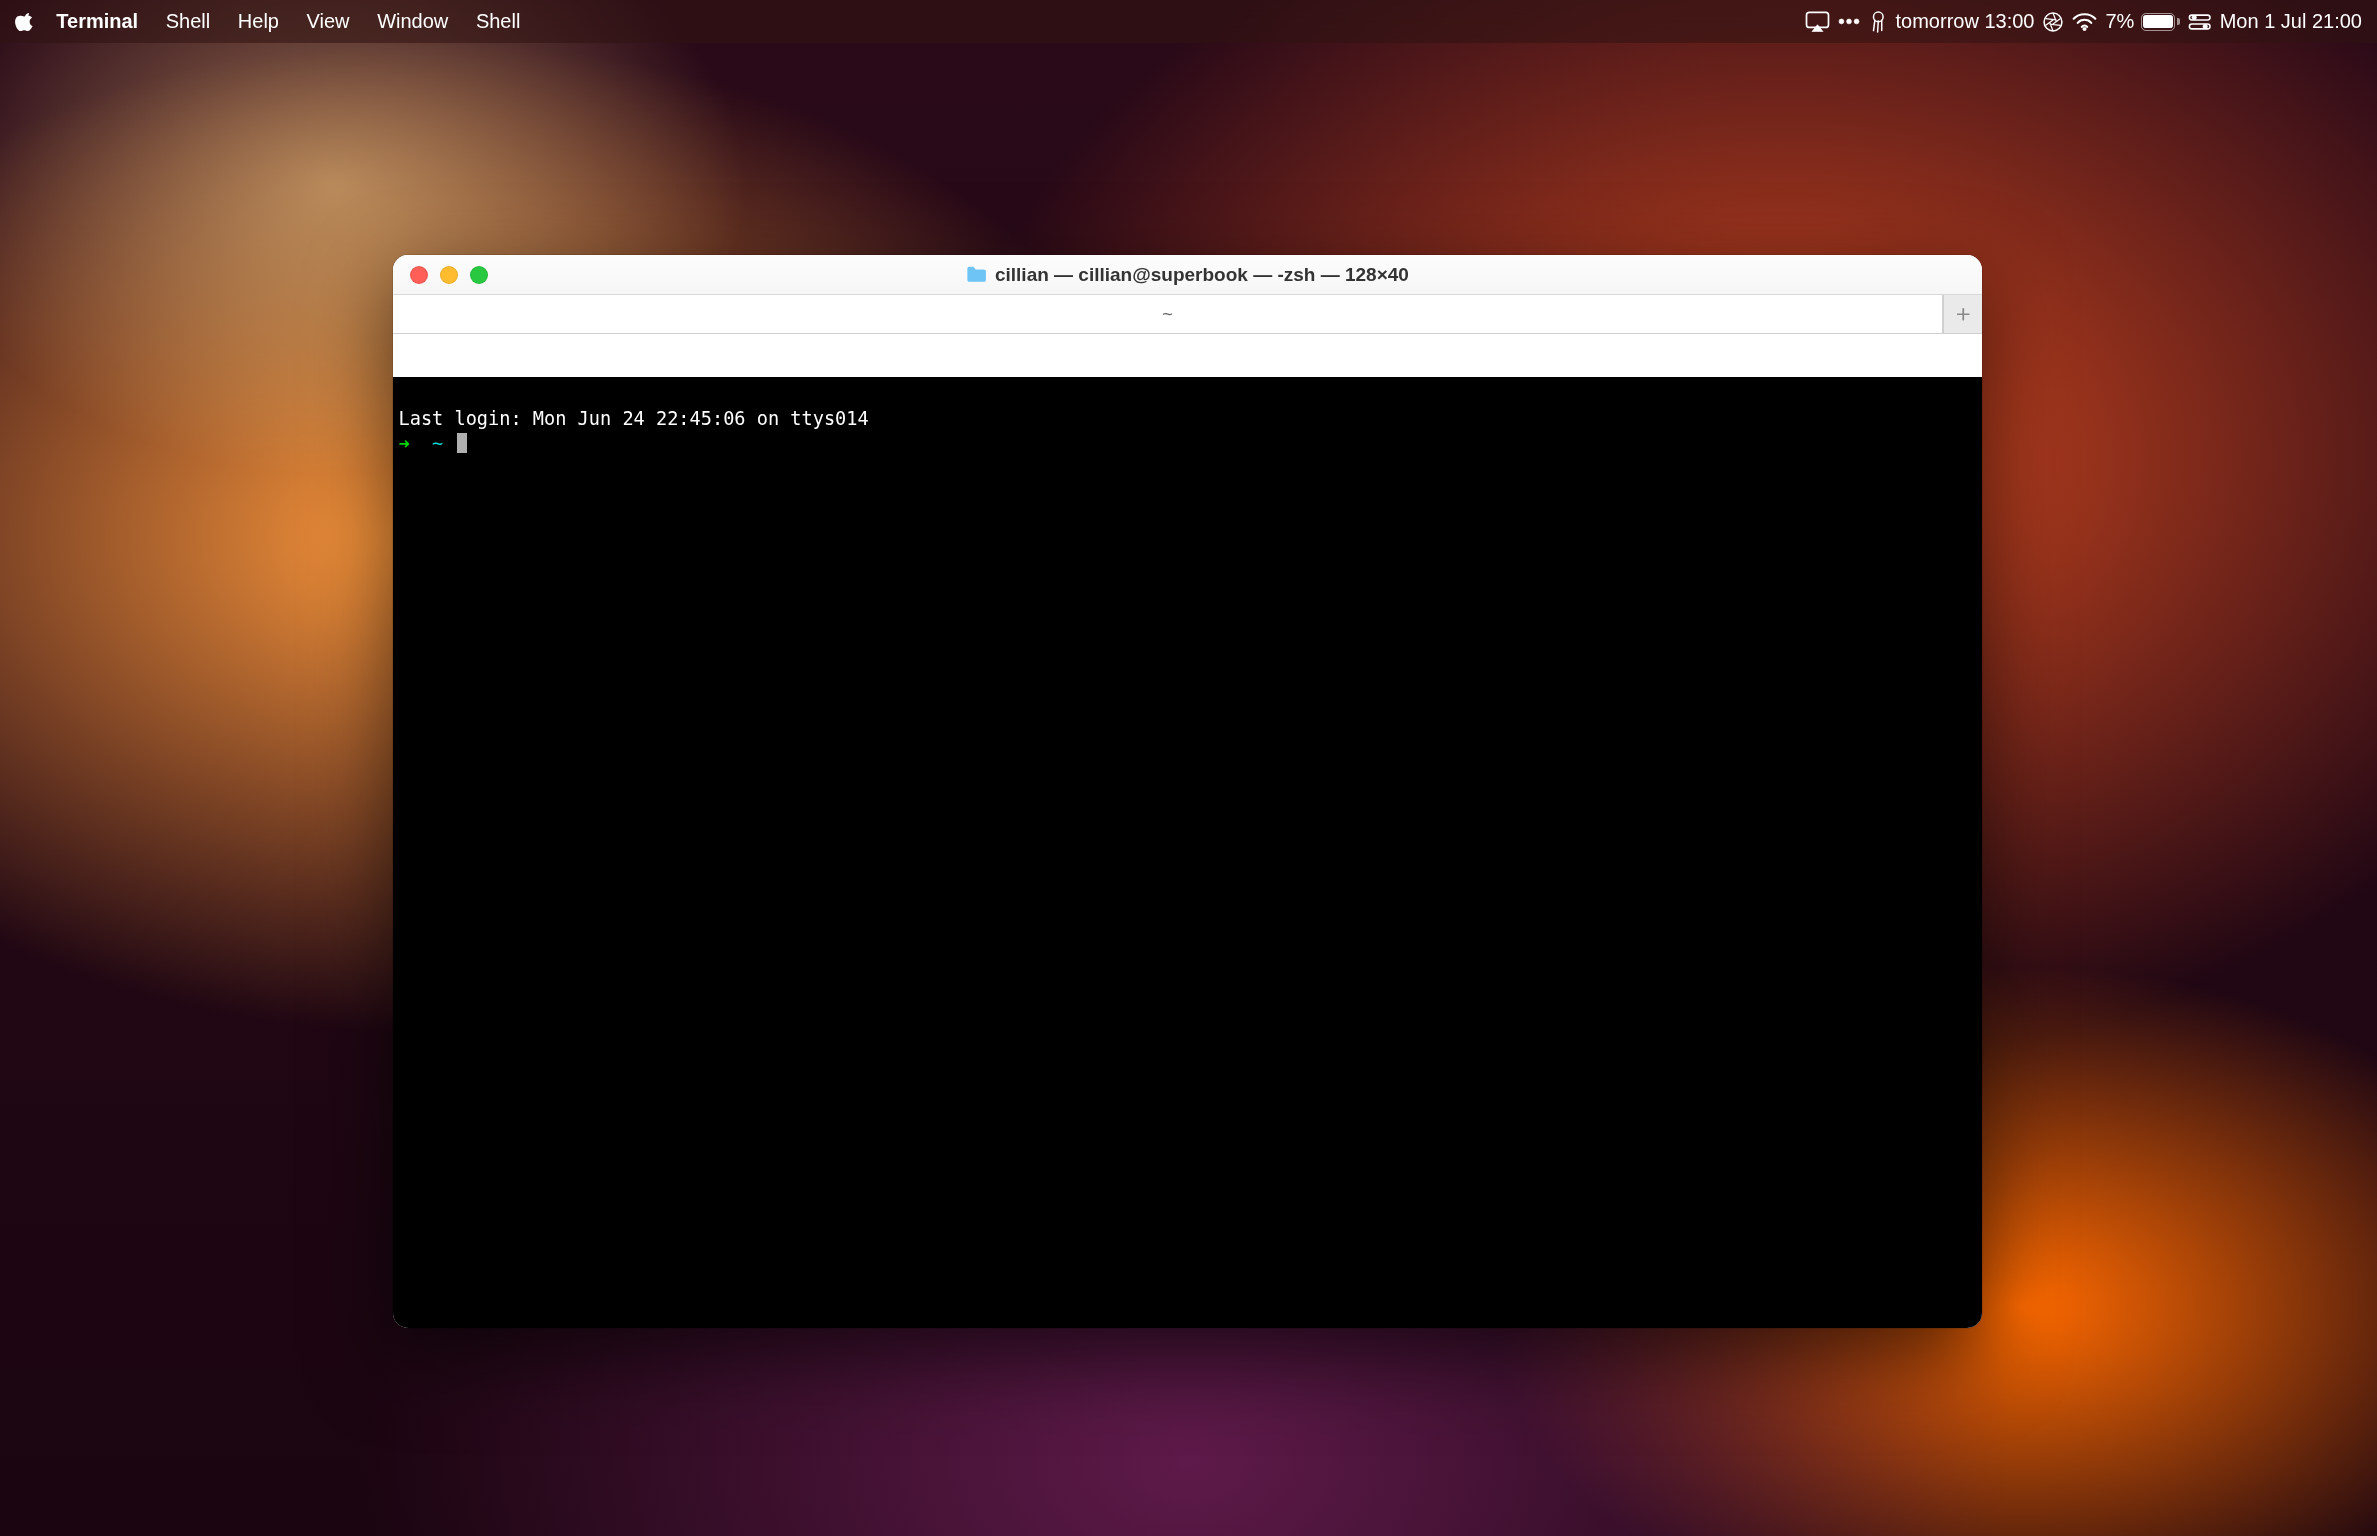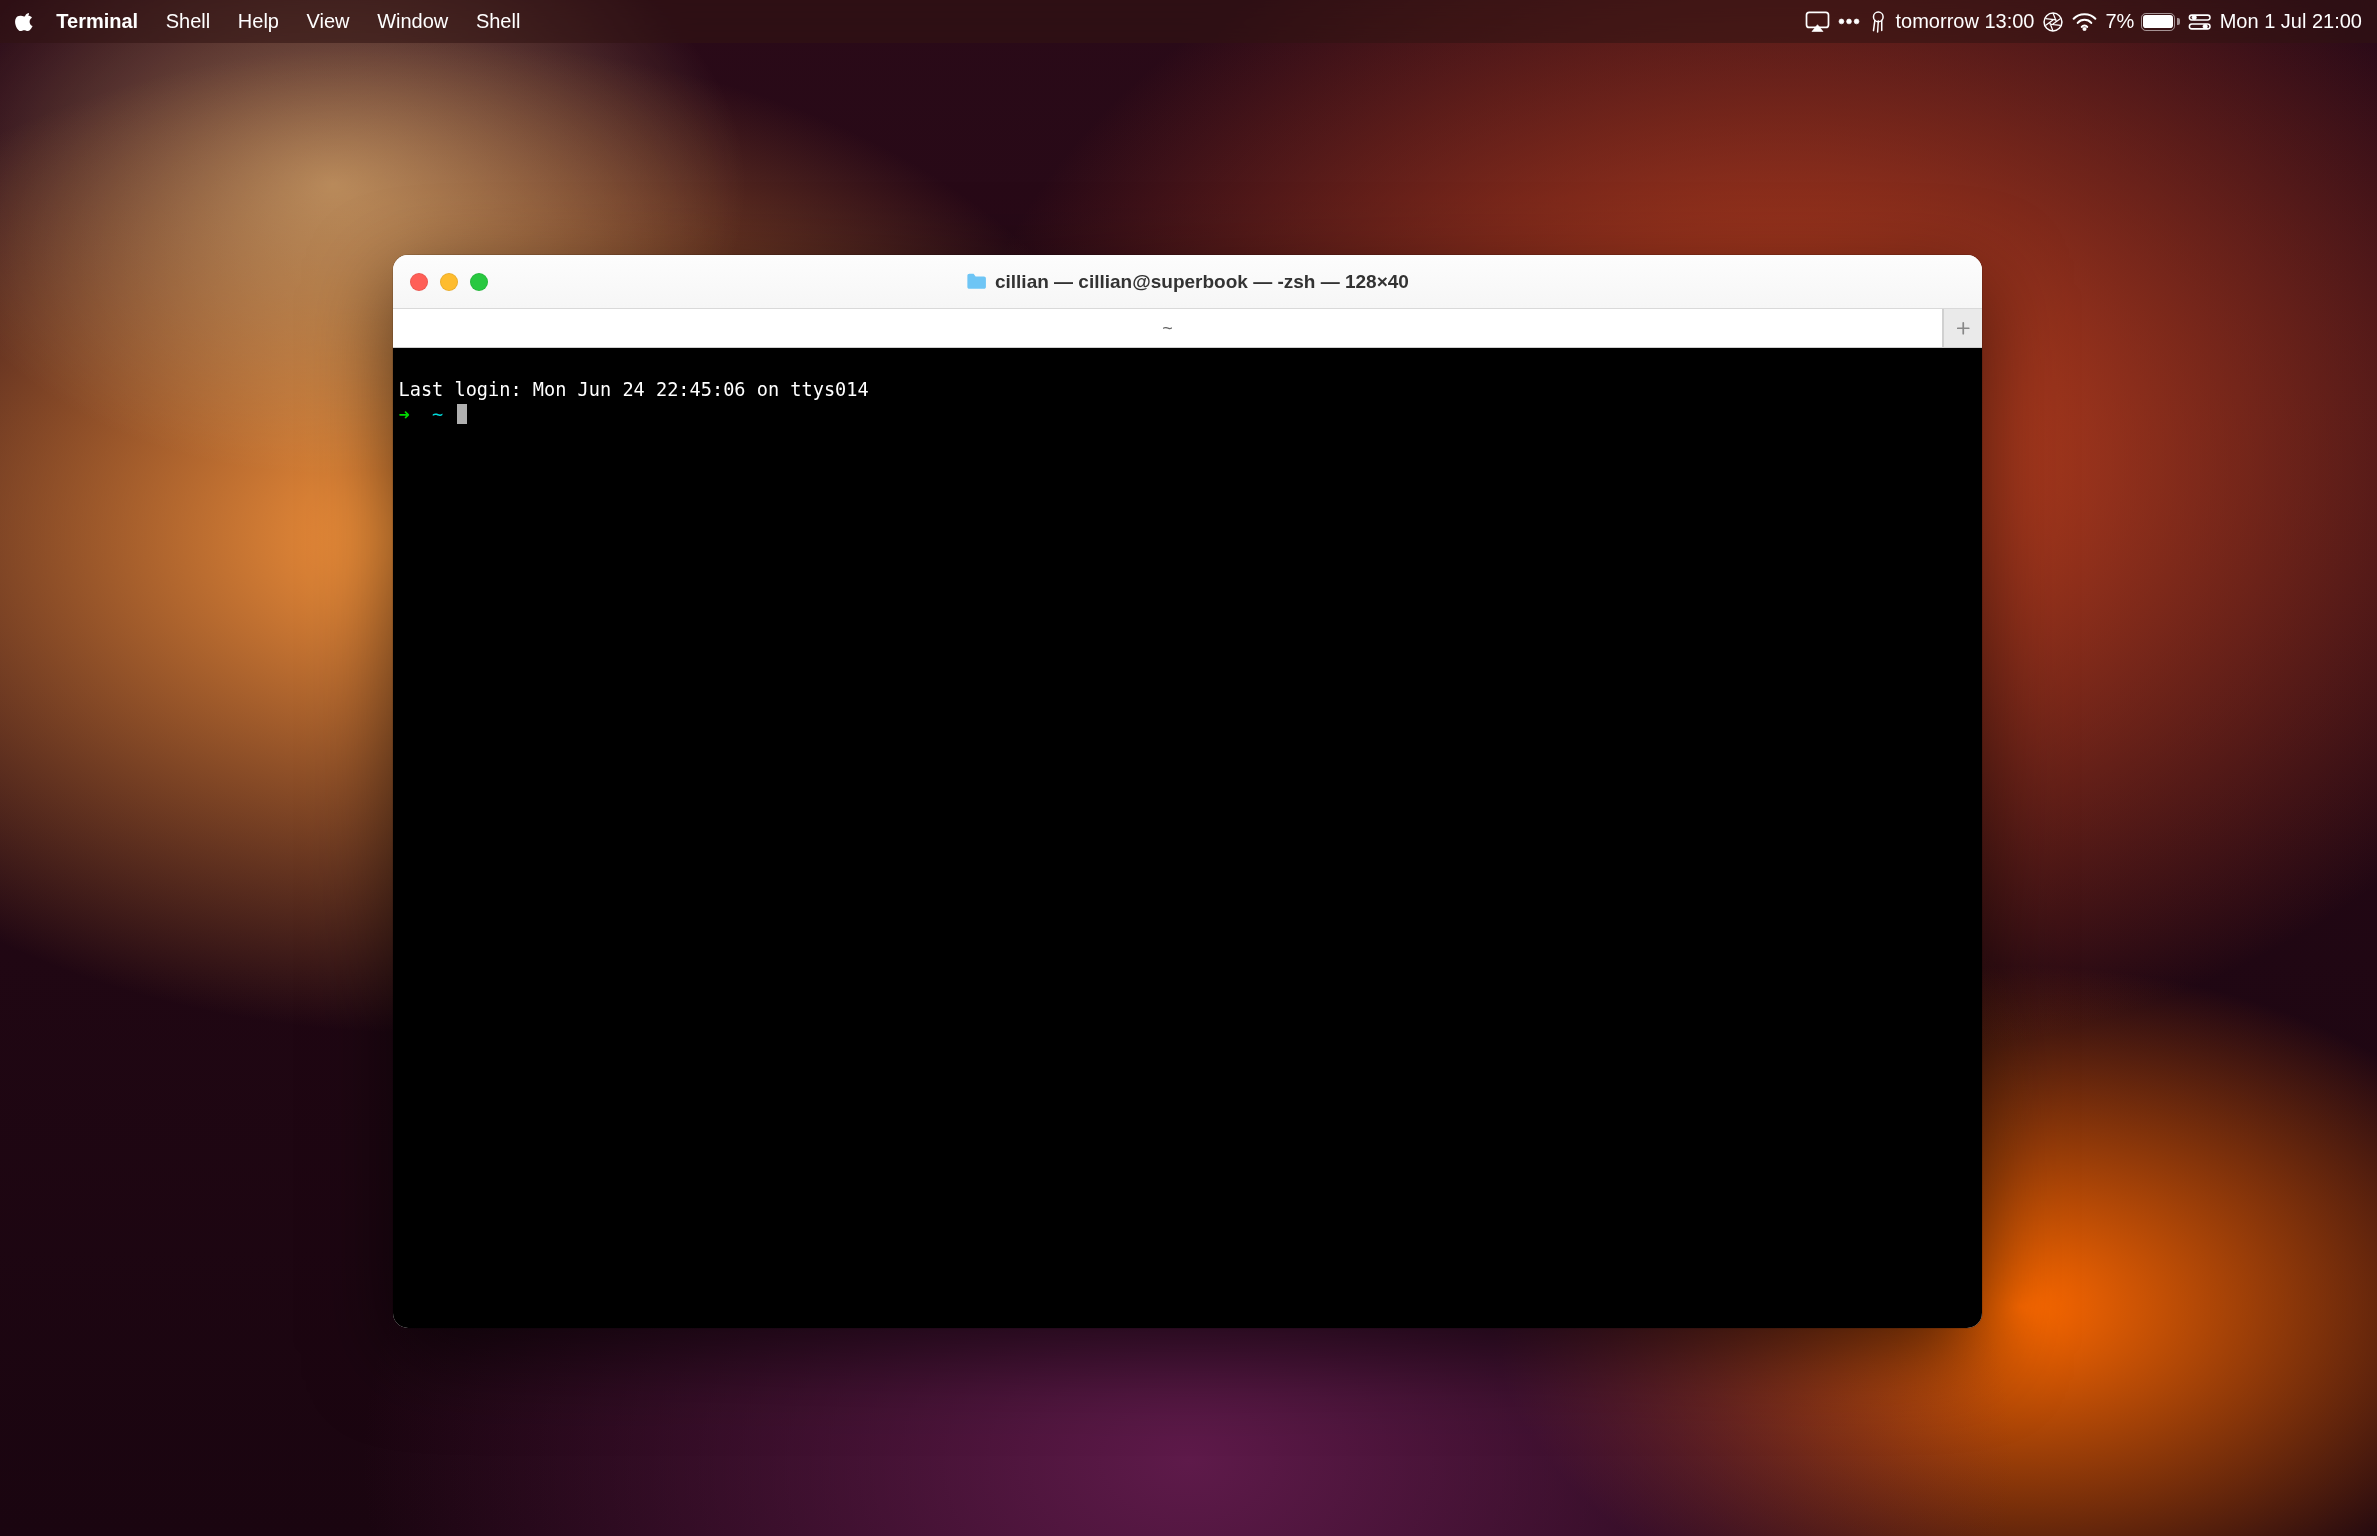--- a/index.html
+++ b/index.html
@@ -168,21 +168,21 @@
       height: 1073px;
       background: #fff;
       border-radius: 15px;
       box-shadow: 0 27.5px 83px rgba(0,0,0,0.6), 0 0 0 0.7px rgba(0,0,0,0.15);
       overflow: hidden;
       display: flex;
       flex-direction: column;
     }
 
     .titlebar {
-      height: 54px;
+      height: 40px;
       background: linear-gradient(#fdfdfd, #f6f6f6);
       border-bottom: 0.7px solid #d9d9d9;
       position: relative;
       display: flex;
       align-items: center;
       justify-content: center;
     }
 
     .traffic-lights {
       position: absolute;
@@ -254,20 +254,21 @@
     .terminal-body {
       flex: 1;
       background: #000;
       padding: 4.1px 5.5px;
       font-family: "Menlo", "Monaco", "Consolas", monospace;
       font-size: 18.6px;
       line-height: 25px;
       color: #fff;
       white-space: pre;
       position: relative;
+      margin-top: 43px;
     }
 
     .term-line {
       display: block;
     }
 
     .prompt-arrow {
       color: #00d900;
       font-weight: bold;
     }

